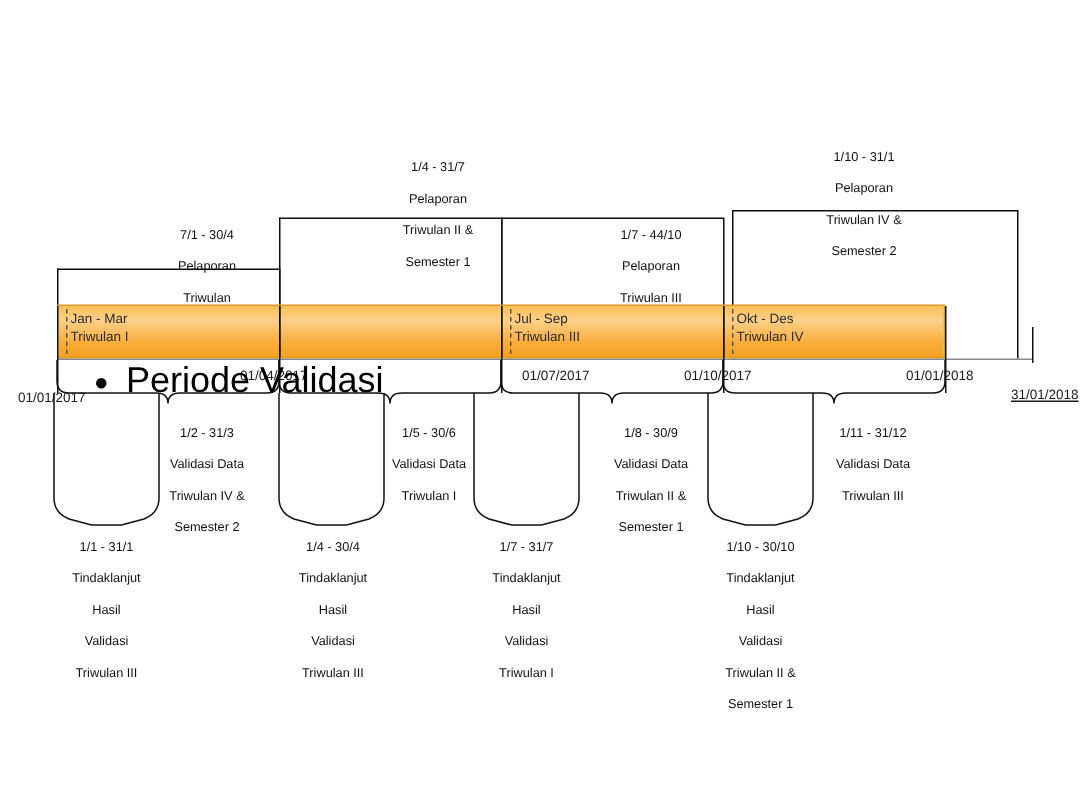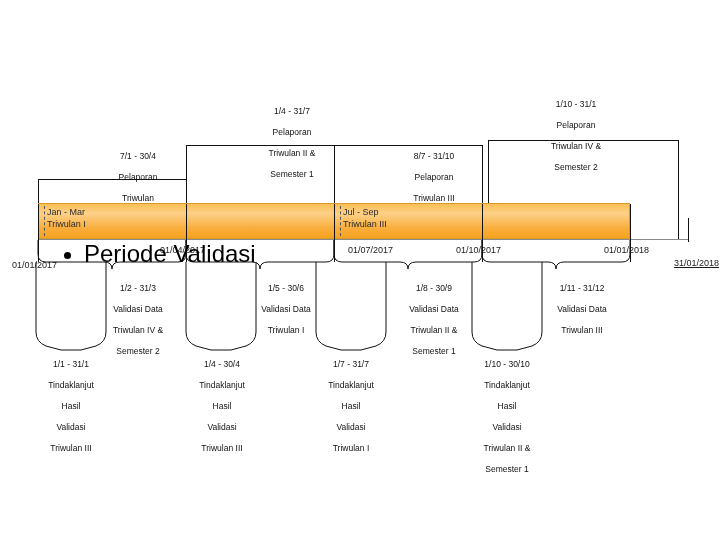--- a/index.html
+++ b/index.html
@@ -59,21 +59,21 @@
     <div>1/4 - 31/7</div>
     <div>Pelaporan</div>
     <div>Triwulan II &amp;</div>
     <div>Semester 1</div>
   </div>
   <div class="lead lead-h" style="left:186px;top:145px;width:148px;"></div>
   <div class="lead lead-v" style="left:186px;top:145px;height:59px;"></div>
   <div class="lead lead-v" style="left:334px;top:145px;height:59px;"></div>
 
   <div class="cbox" style="left:388px;top:140px;width:92px;">
-    <div>8/7 - 31/10</div>
+    <div>1/7 - 44/10</div>
     <div>Pelaporan</div>
     <div>Triwulan III</div>
   </div>
   <div class="lead lead-h" style="left:334px;top:145px;width:148px;"></div>
   <div class="lead lead-v" style="left:334px;top:145px;height:59px;"></div>
   <div class="lead lead-v" style="left:482px;top:145px;height:59px;"></div>
 
   <div class="cbox" style="left:528px;top:88px;width:96px;">
     <div>1/10 - 31/1</div>
     <div>Pelaporan</div>
@@ -88,20 +88,25 @@
     <div class="bar-seg" style="left:0px;width:148px;">
       <span class="sl l1">Jan - Mar</span>
       <span class="sl l2">Triwulan I</span>
       <span class="seg-dash" style="left:5px;"></span>
     </div>
     <div class="bar-seg" style="left:296px;width:148px;">
       <span class="sl l1">Jul - Sep</span>
       <span class="sl l2">Triwulan III</span>
       <span class="seg-dash" style="left:5px;"></span>
     </div>
+    <div class="bar-seg" style="left:444px;width:146px;">
+      <span class="sl l1">Okt - Des</span>
+      <span class="sl l2">Triwulan IV</span>
+      <span class="seg-dash" style="left:5px;"></span>
+    </div>
     <span class="seg-div" style="left:147px;"></span>
     <span class="seg-div" style="left:295px;"></span>
     <span class="seg-div" style="left:443px;"></span>
   </div>
 
   <div id="axis" class="abs"></div>
 
   <div class="tick" style="left:38px;top:204px;height:58px;"></div>
   <div class="tick" style="left:186px;top:204px;height:58px;"></div>
   <div class="tick" style="left:334px;top:204px;height:58px;"></div>

